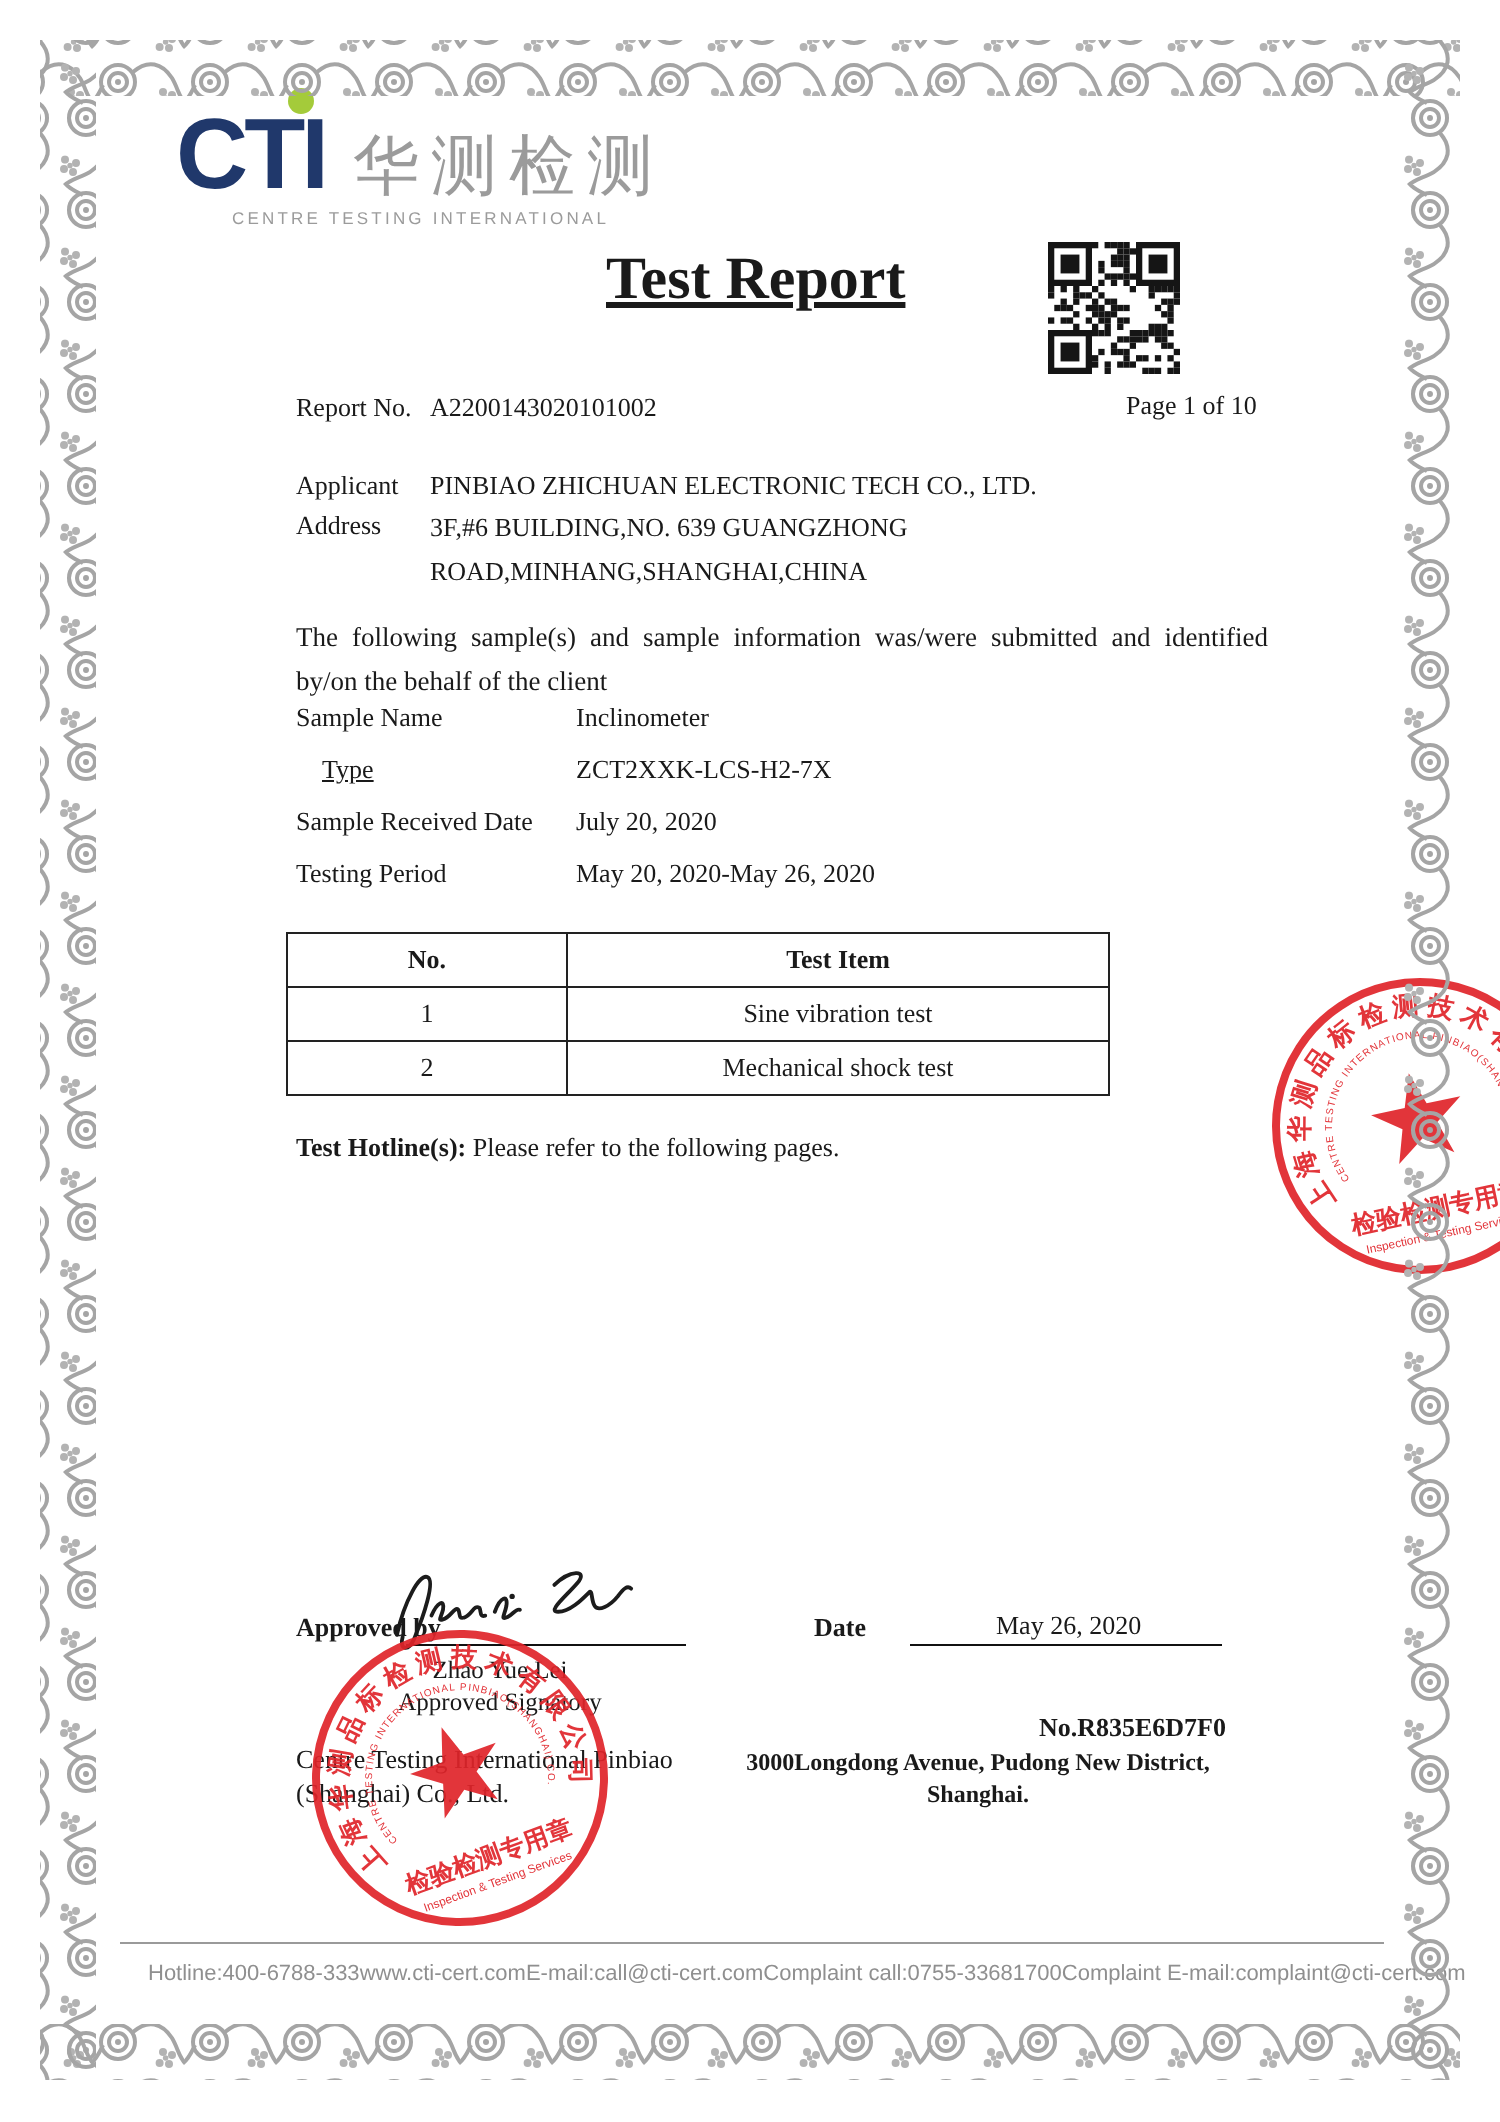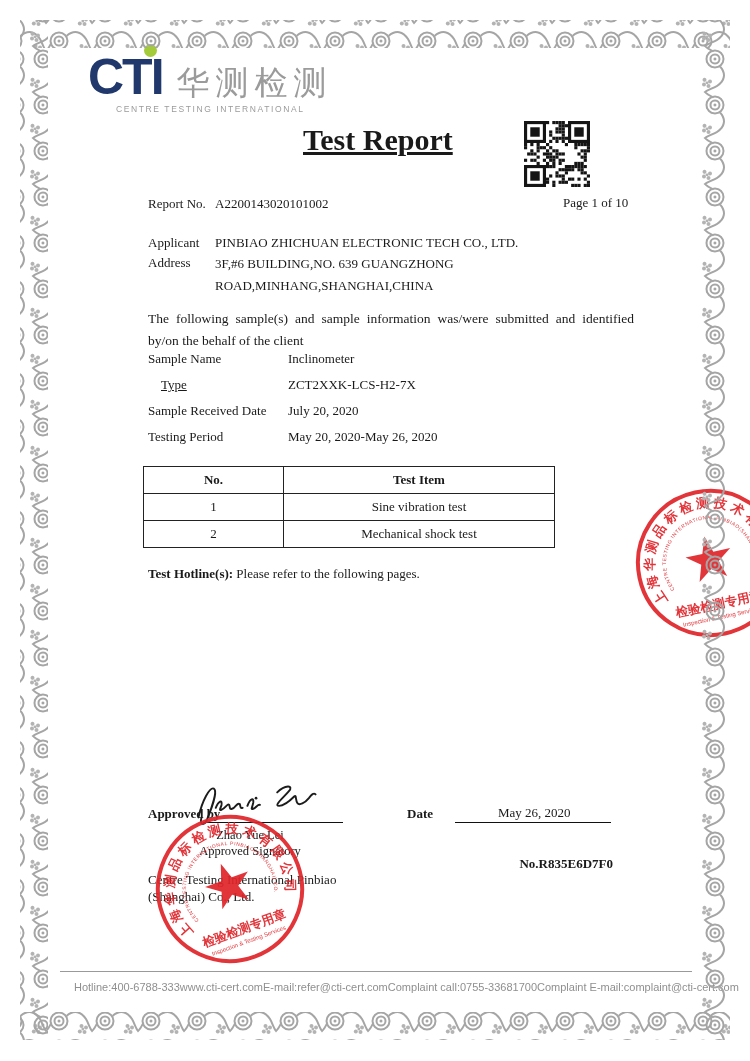--- a/index.html
+++ b/index.html
@@ -307,20 +307,21 @@
 <div class="abs uline" style="left:455px;top:822px;width:156px;"></div>
 
 <div class="abs small-center" style="left:180px;top:828px;width:140px;">Zhao Yue Lei</div>
 <div class="abs small-center" style="left:180px;top:844px;width:140px;">Approved Signatory</div>
 
 <div class="abs company" style="left:148px;top:872px;">Centre Testing International Pinbiao</div>
 <div class="abs company" style="left:148px;top:889px;">(Shanghai) Co., Ltd.</div>
 
 <div class="abs addr-no" style="left:365px;top:856px;width:248px;">No.R835E6D7F0</div>
 <div class="abs addr-block" style="left:358px;top:873px;width:262px;">
+  <div>3000Longdong Avenue, Pudong New District, Shanghai.</div>
 </div>
 
 <svg class="abs stamp" style="left:625px;top:478px;z-index:4;" width="170" height="170" viewBox="-85 -85 170 170">
   <g transform="rotate(-12)">
     <circle cx="0" cy="0" r="72" fill="none" stroke="#e0242a" stroke-width="4"></circle>
     <defs>
         <path id="arcCNr" d="M -48.5,28 A 56,56 0 1 1 48.5,28"></path>
           <path id="arcENr" d="M -39.9,18.6 A 44,44 0 1 1 39.9,18.6"></path>
       </defs>
     <text font-size="13" font-weight="bold" fill="#e0242a" letter-spacing="3.5" font-family="Liberation Sans, sans-serif">
@@ -351,16 +352,16 @@
     <polygon fill="#e0242a" points="0,-24 5.6,-7.4 22.8,-7.4 8.9,2.8 14.1,19.4 0,9.2 -14.1,19.4 -8.9,2.8 -22.8,-7.4 -5.6,-7.4" transform="translate(0,-3)"></polygon>
     <text x="0" y="46" text-anchor="middle" font-size="12.5" font-weight="bold" fill="#e0242a" font-family="Liberation Sans, sans-serif">检验检测专用章</text>
     <text x="0" y="57" text-anchor="middle" font-size="6" fill="#e0242a" font-family="Liberation Sans, sans-serif">Inspection &amp; Testing Services</text>
   </g>
 </svg>
 
 <div class="abs footer-rule" style="left:60px;top:971px;width:632px;"></div>
 <div class="abs footer-row" style="left:74px;top:981px;">
   <span>Hotline:400-6788-333</span>
   <span>www.cti-cert.com</span>
-  <span>E-mail:refer@cti-cert.com</span>
+  <span>E-mail:call@cti-cert.com</span>
   <span>Complaint call:0755-33681700</span>
   <span>Complaint E-mail:complaint@cti-cert.com</span>
 </div>
 
 </body></html>

